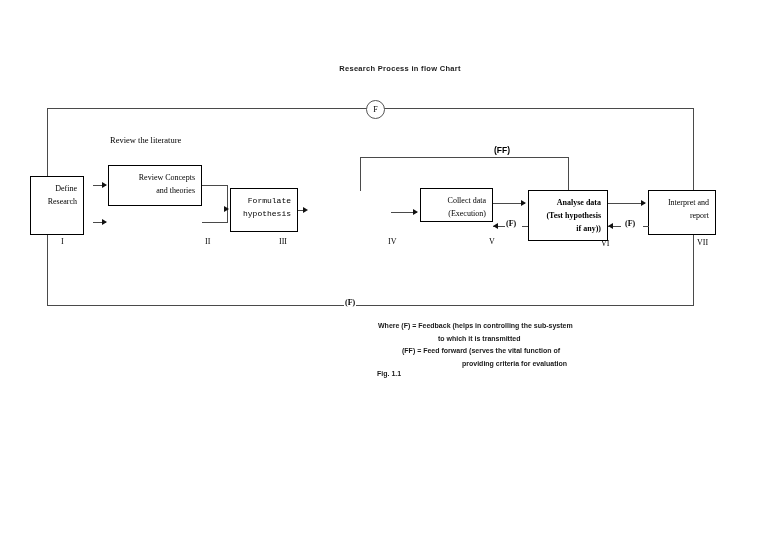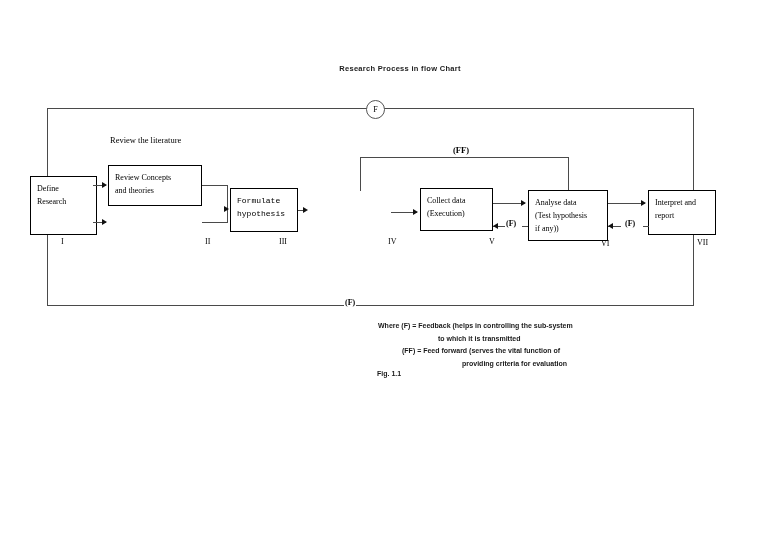--- a/index.html
+++ b/index.html
@@ -33,22 +33,23 @@
     padding-left: 16px;
   }
   .node {
     position: absolute;
     box-sizing: border-box;
     border: 1px solid #000000;
     background: #ffffff;
     font-family: "Liberation Serif", serif;
     font-size: 8px;
     line-height: 13px;
-    padding: 5px 12px 4px 6px;
-    color: #000;
+    padding: 5px 6px 4px 6px;
+    color: #000;
+    text-align: right;
   }
   .node .line { display: block; white-space: nowrap; }
   .roman {
     position: absolute;
     font-family: "Liberation Serif", serif;
     font-size: 8px;
     color: #000;
   }
   .seg {
     position: absolute;
@@ -69,24 +70,25 @@
     font-family: "Liberation Serif", serif;
     font-size: 8px;
     font-weight: bold;
     color: #000;
     background: #ffffff;
     padding: 0 1px;
     white-space: nowrap;
   }
   .ff-label {
     position: absolute;
-    font-family: Liberation Serif, serif;
+    font-family: Liberation Sans, sans-serif;
     font-size: 8.5px;
     font-weight: bold;
     color: #000;
+    margin-left: 41px;
   }
   #review-lit-label {
     position: absolute;
     left: 110px;
     top: 135px;
     font-family: "Liberation Serif", serif;
     font-size: 8.5px;
     color: #000;
     white-space: nowrap;
   }
@@ -148,21 +150,21 @@
   <div class="seg v" style="left:568px; top:157px; height:34px;"></div>
   <div class="seg h" style="left:360px; top:157px; width:209px;"></div>
   <div class="seg v" style="left:360px; top:157px; height:34px;"></div>
   <div class="ff-label" style="left:453px; top:145px;">(FF)</div>
 
   <div class="seg v" style="left:693px; top:235px; height:70px;"></div>
   <div class="seg h" style="left:47px; top:305px; width:647px;"></div>
   <div class="seg v" style="left:47px; top:235px; height:70px;"></div>
   <div class="flabel" style="left:344px; top:298px;">(F)</div>
 
-  <div class="node" style="left:30px; top:176px; width:67px; height:59px;">
+  <div class="node" style="left:30px; top:176px; width:54px; height:59px;">
     <span class="line">Define</span>
     <span class="line">Research</span>
   </div>
   <div class="roman" style="left:61px; top:237px;">I</div>
 
   <div id="review-lit-label">Review the literature</div>
 
   <div class="node" style="left:108px; top:165px; width:94px; height:41px;">
     <span class="line">Review Concepts</span>
     <span class="line">and theories</span>
@@ -185,30 +187,30 @@
   <div class="seg v" style="left:227px; top:185px; height:24px;"></div>
   <div class="seg h" style="left:202px; top:222px; width:26px;"></div>
   <div class="seg v" style="left:227px; top:209px; height:14px;"></div>
   <div class="arrow right" style="left:224px; top:206px;"></div>
 
   <div class="roman" style="left:388px; top:237px;">IV</div>
 
   <div class="seg h" style="left:298px; top:210px; width:8px;"></div>
   <div class="arrow right" style="left:303px; top:207px;"></div>
 
-  <div class="node" style="left:420px; top:188px; width:73px; height:43px;">
+  <div class="node" style="left:420px; top:188px; width:73px; height:34px;">
     <span class="line">Collect data</span>
     <span class="line">(Execution)</span>
   </div>
   <div class="roman" style="left:489px; top:237px;">V</div>
 
   <div class="seg h" style="left:391px; top:212px; width:26px;"></div>
   <div class="arrow right" style="left:413px; top:209px;"></div>
 
-  <div class="node" style="left:528px; top:190px; width:80px; height:51px;">
+  <div class="node" style="left:528px; top:190px; width:80px; height:51px;font-weight:bold;">
     <span class="line">Analyse data</span>
     <span class="line">(Test hypothesis</span>
     <span class="line">if any))</span>
   </div>
   <div class="roman" style="left:601px; top:239px;">VI</div>
 
   <div class="seg h" style="left:493px; top:203px; width:32px;"></div>
   <div class="arrow right" style="left:521px; top:200px;"></div>
 
   <div class="seg h" style="left:493px; top:226px; width:12px;"></div>

